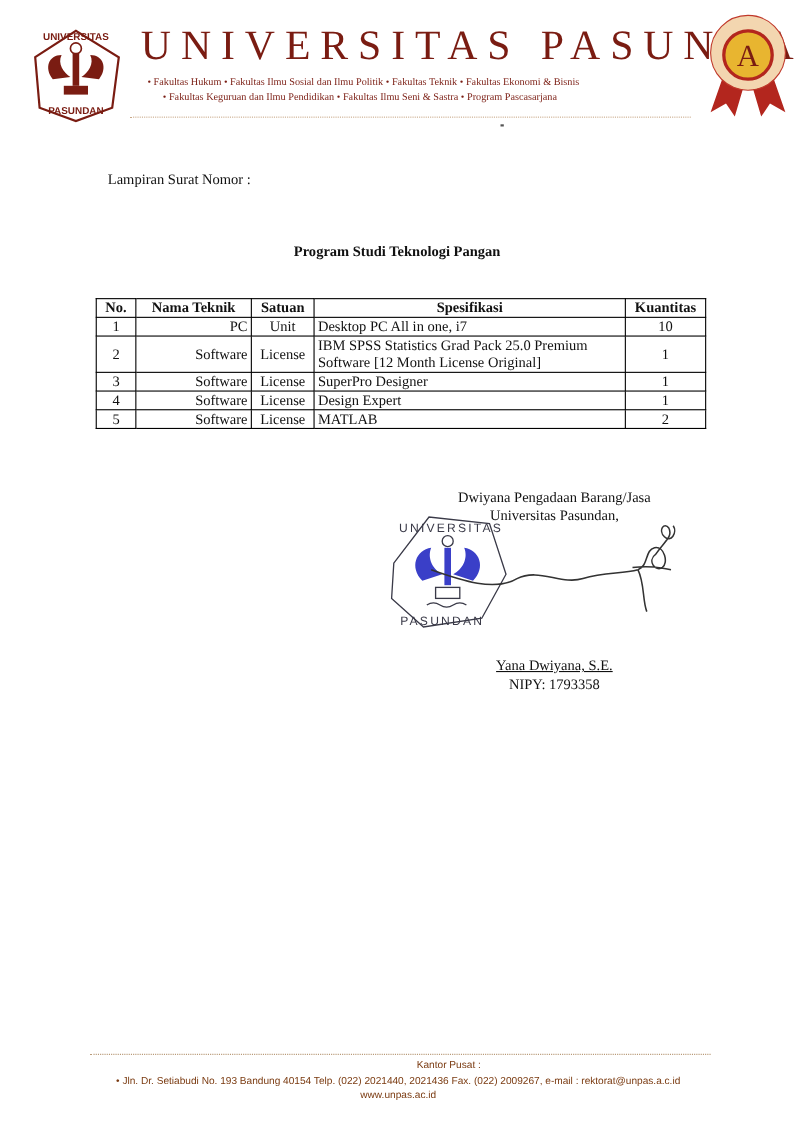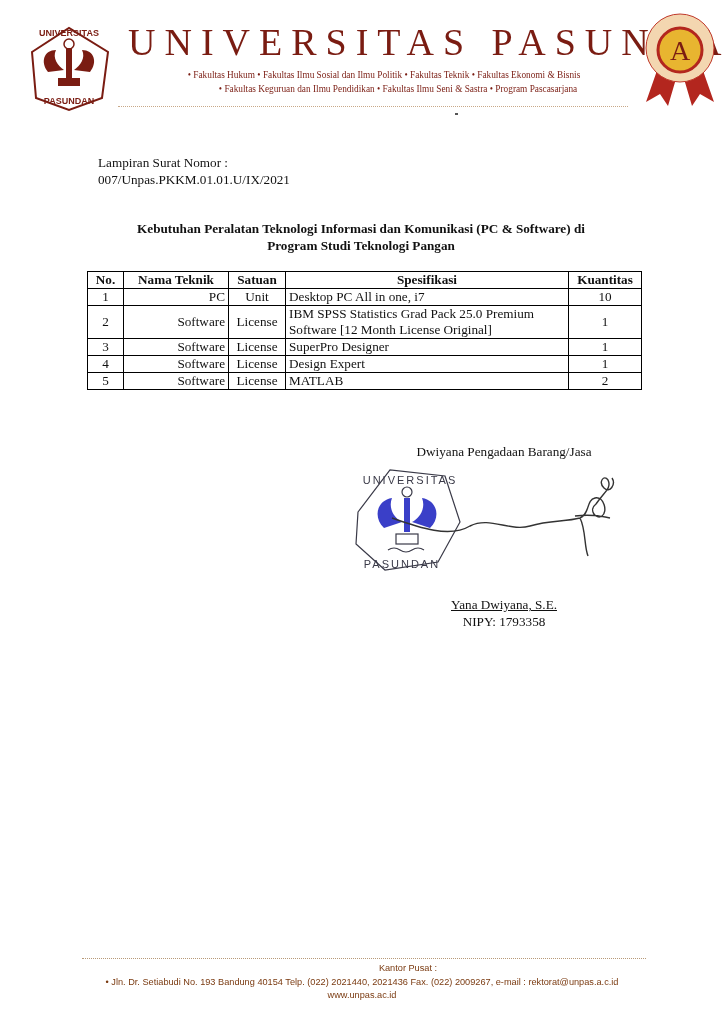--- a/index.html
+++ b/index.html
@@ -6,21 +6,21 @@
   body { width: 724px; height: 1024px; position: relative; overflow: hidden;
          font-family: "Liberation Serif", serif; color: #111; }
 
   
   .logo-left { position: absolute; left: 18px; top: 22px; width: 102px; height: 90px; }
   .logo-right { position: absolute; left: 638px; top: 10px; width: 84px; height: 98px; }
   .uni-name { position: absolute; left: 128px; top: 22px; width: 500px;
               font-family: "Liberation Serif", serif; font-size: 38px; letter-spacing: 9px;
               color: #7a1c12; white-space: nowrap; line-height: 40px; }
   .fac-line { position: absolute; left: 134px; width: 500px; font-family: "Liberation Serif", serif;
-              font-size: 9.3px; color: #7a1c12; white-space: nowrap; text-align: center; }
+              font-size: 9.3px; color: #7a1c12; white-space: nowrap; }
   .fac-line.l1 { top: 70px; }
   .fac-line.l2 { top: 84px; left: 148px; }
   .head-rule { position: absolute; left: 118px; top: 106px; width: 510px; height: 0;
                border-top: 1px dotted #c8a888; }
   .head-dot { position: absolute; left: 455px; top: 113px; width: 3px; height: 2px; background: #555; }
 
   
   .ref { position: absolute; left: 98px; top: 154px; font-size: 13.2px; line-height: 17px; }
   .title { position: absolute; left: 80px; top: 220px; width: 562px; text-align: center;
            font-weight: bold; font-size: 13.2px; line-height: 17px; }
@@ -76,25 +76,23 @@
 <svg class="logo-right" viewBox="0 0 84 98">
   <path d="M22 52 L8 92 L22 84 L30 96 L40 62 Z" fill="#b3261e"></path>
   <path d="M62 52 L76 92 L62 84 L54 96 L44 62 Z" fill="#b3261e"></path>
   <circle cx="42" cy="38" r="34" fill="#f3d6b0" stroke="#c0392b" stroke-width="1"></circle>
   <circle cx="42" cy="40" r="22" fill="#e8b530" stroke="#b3261e" stroke-width="3"></circle>
   <text x="42" y="50" font-size="28" fill="#7a1c12" text-anchor="middle" font-family="Liberation Serif, serif">A</text>
 </svg>
 
 <div class="ref">
   <div>Lampiran Surat Nomor :</div>
-  <div>007/Unpas.PKKM.01.01.U/IX/2021</div>
 </div>
 
 <div class="title">
-  <div>Kebutuhan Peralatan Teknologi Informasi dan Komunikasi (PC &amp; Software) di</div>
   <div>Program Studi Teknologi Pangan</div>
 </div>
 
 <table class="items">
   <thead>
     <tr>
       <th class="c-no">No.</th>
       <th class="c-name">Nama Teknik</th>
       <th class="c-unit">Satuan</th>
       <th class="c-spec" style="text-align:center">Spesifikasi</th>
@@ -151,20 +149,21 @@
   <text x="60" y="22" font-size="11" fill="#3a3a48" text-anchor="middle" font-family="Liberation Sans, sans-serif" letter-spacing="2">UNIVERSITAS</text>
   <text x="52" y="106" font-size="11" fill="#3a3a48" text-anchor="middle" font-family="Liberation Sans, sans-serif" letter-spacing="2">PASUNDAN</text>
 </svg>
 
 <svg class="signature" viewBox="0 0 245 95">
   <path d="M2 48 C 30 58, 60 68, 80 56 C 100 46, 120 62, 140 56 C 160 50, 175 52, 190 48 C 200 44, 196 30, 205 28 C 214 26, 218 42, 212 46 C 206 50, 198 40, 206 34 C 214 22, 222 18, 218 10 C 214 4, 208 12, 214 18 C 220 24, 226 14, 222 8 M190 48 C 196 60, 194 76, 198 86 M185 46 C 200 44, 210 46, 220 48" fill="none" stroke="#333" stroke-width="1.4"></path>
 </svg>
 
 <div class="sig-title">
   <div>Dwiyana Pengadaan Barang/Jasa</div>
+  <div>Universitas Pasundan,</div>
 </div>
 
 <div class="sig-name">
   <div class="nm">Yana Dwiyana, S.E.</div>
   <div>NIPY: 1793358</div>
 </div>
 
 <div class="foot-rule"></div>
 <div class="foot f1">Kantor Pusat :</div>
 <div class="foot f2">• Jln. Dr. Setiabudi No. 193 Bandung 40154 Telp. (022) 2021440, 2021436 Fax. (022) 2009267, e-mail : rektorat@unpas.a.c.id</div>

